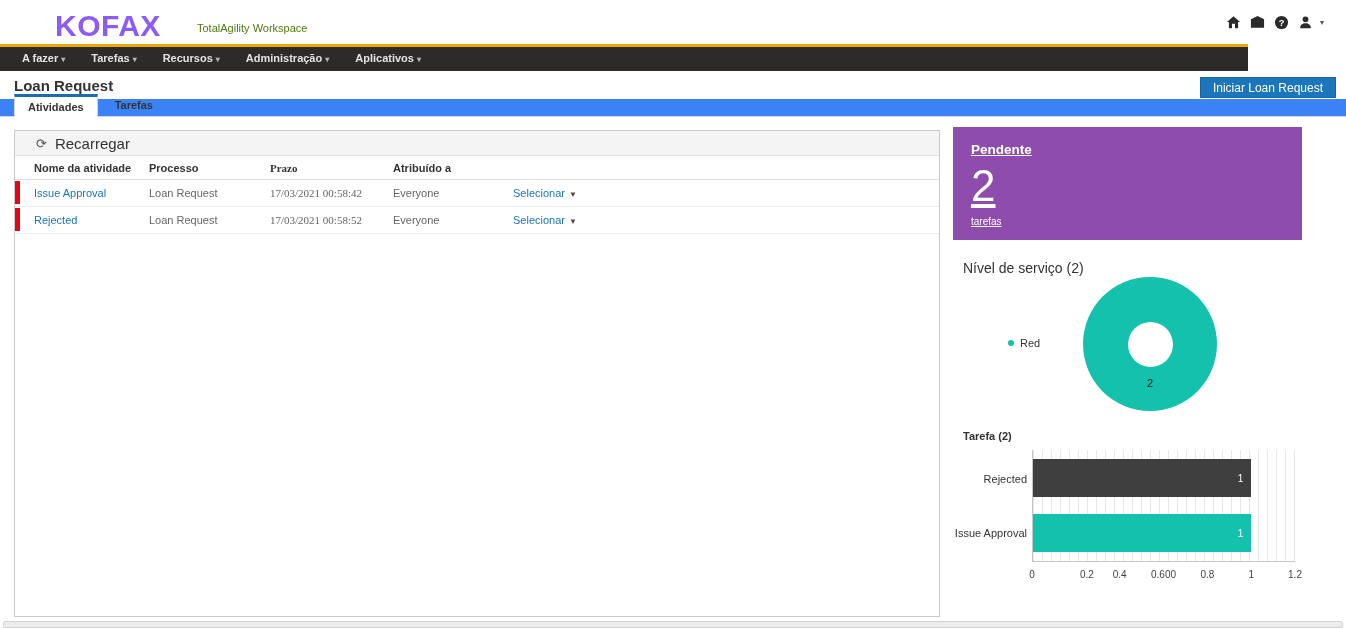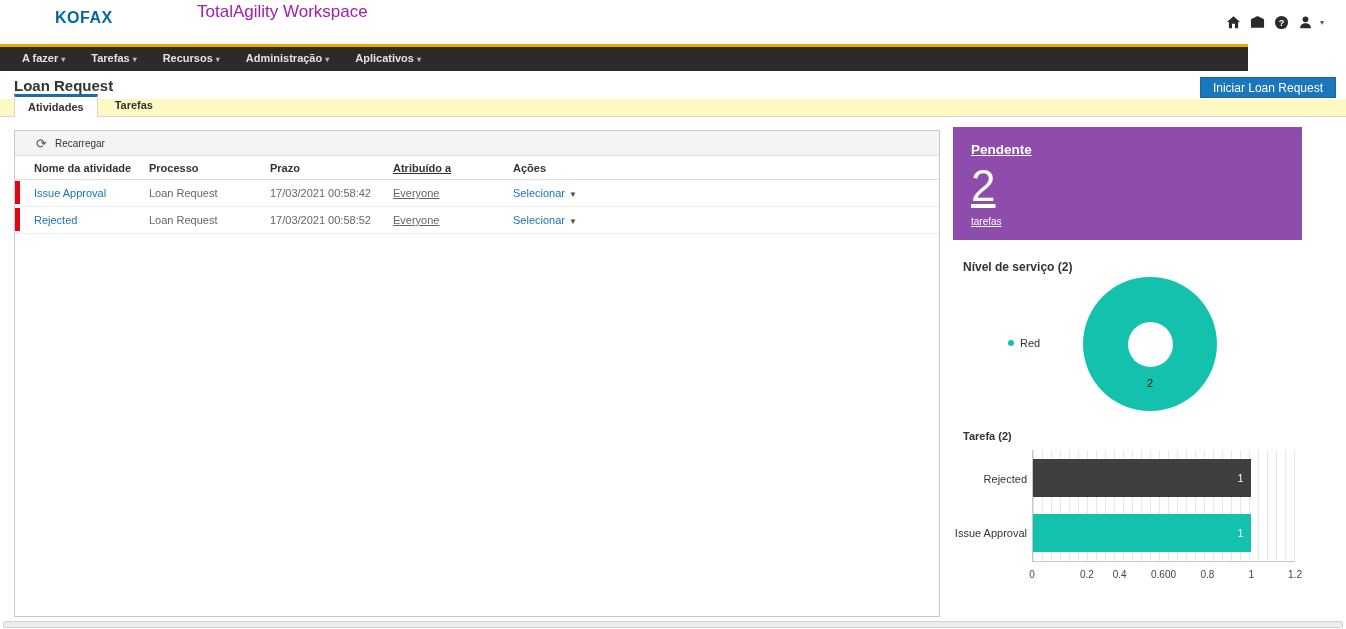--- a/index.html
+++ b/index.html
@@ -1,68 +1,68 @@
 <!DOCTYPE html>
 <html><head>
 <meta charset="utf-8">
 <style>
   * { margin:0; padding:0; box-sizing:border-box; }
   html,body { width:1346px; height:629px; background:#fff; font-family:"Liberation Sans",sans-serif; overflow:hidden; }
   .app { position:relative; width:1346px; height:629px; background:#fff; }
 
   
   .tophdr { position:absolute; left:0; top:0; width:1346px; height:44px; background:#fff; }
-  .logo { position:absolute; left:55px; top:9px; font-size:16px; font-weight:800; color:#0369a1; letter-spacing:.5px; }
-  .apptitle { position:absolute; left:197px; top:2px; font-size:17px; color:#a21caf; }
+  .logo { position:absolute; left:55px; top:9px; font-size:30px; font-weight:800; color:#8b5cf6; letter-spacing:.5px; }
+  .apptitle { position:absolute; left:197px; top:22px; font-size:11px; color:#4d7c0f; }
   .hdr-icons { position:absolute; right:22px; top:0; height:44px; display:flex; align-items:center; gap:8px; }
   .hicon { width:16px; height:16px; display:inline-flex; align-items:center; justify-content:center; cursor:pointer; }
   .hicon svg { width:15px; height:15px; fill:#2b2b2b; }
   .hdr-caret { font-size:8px; color:#555; margin-left:-2px; }
 
   
   .nav { position:absolute; left:0; top:44px; width:1248px; height:27px; background:#2d2b29; border-top:3px solid #eda900; display:flex; align-items:center; }
   .nav-item { padding:0 13px; margin-left:0; font-size:11px; font-weight:bold; color:#e4e2df; line-height:24px; cursor:pointer; white-space:nowrap; }
   .nav-item:first-child { margin-left:9px; }
   .nav-caret { font-size:8px; color:#b9b6b2; margin-left:3px; }
 
   
   .pagetitle { position:absolute; left:14px; top:77px; font-size:15px; font-weight:bold; color:#333; }
   .start-btn { position:absolute; right:10px; top:77px; height:21px; padding:0 12px; background:#1b76bc; border:1px solid #1566a5; color:#fff; font-size:12px; font-family:"Liberation Sans",sans-serif; cursor:pointer; }
 
   
-  .tabstrip { position:absolute; left:0; top:99px; width:1346px; height:18px; background:#fef9c3; border-bottom:1px solid #d3d5d9; }
+  .tabstrip { position:absolute; left:0; top:99px; width:1346px; height:18px; background:#3b82f6; border-bottom:1px solid #d3d5d9; }
   .tabs { position:absolute; left:14px; bottom:0; display:flex; align-items:flex-end; }
   .tab { font-size:11px; font-weight:bold; color:#333; cursor:pointer; }
   .tab.active { background:#fff; border-top:3px solid #1a6cb0; border-left:1px solid #d6d6d6; border-right:1px solid #d6d6d6; padding:0 13px; line-height:20px; height:23px; margin-bottom:-1px; position:relative; z-index:2; }
   .tab.inactive { padding:0 17px; line-height:22px; height:22px; }
 
   
   .panel { position:absolute; left:14px; top:130px; width:926px; height:487px; border:1px solid #c9c9c9; background:#fff; }
   .toolbar { height:25px; background:#f4f4f4; border-bottom:1px solid #e2e2e2; display:flex; align-items:center; padding-left:21px; cursor:pointer; }
   .refresh-glyph { font-size:13px; color:#555; margin-right:8px; line-height:1; }
-  .toolbar-label { font-size:10px; color:#333; }
+  .toolbar-label { font-size:15px; color:#333; }
   .thead { display:flex; align-items:center; height:24px; border-bottom:1px solid #e0e0e0; font-size:11px; font-weight:bold; color:#333; }
   .trow { display:flex; align-items:center; height:27px; border-bottom:1px solid #ededed; position:relative; font-size:11px; color:#666; }
   .trow .flag { position:absolute; left:0; top:1px; bottom:2px; width:5px; background:#e30613; }
   .c1 { width:134px; padding-left:19px; }
   .c2 { width:121px; }
-  .c3 { width:123px; }
-  .c4 { width:120px;text-decoration:underline; }
+  .c3 { width:123px;font-family:Liberation Serif, serif; }
+  .c4 { width:120px; }
   .c5 { flex:1; }
   .link { color:#1a75bb; cursor:pointer; text-decoration:none; }
   .sel-caret { font-size:8px; color:#4a4a4a; margin-left:4px; }
 
   
   .card { position:absolute; left:953px; top:127px; width:349px; height:113px; background:#8e4dac; color:#fff; padding:15px 18px; cursor:pointer; }
   .card-title { font-size:13.5px; font-weight:600; }
   .card-count { font-size:44px; font-weight:400; line-height:1; margin-top:7px; }
   .card-unit { font-size:10px; margin-top:8px; }
 
   
-  .pie-title { position:absolute; left:963px; top:260px; font-size:12px; font-weight:bold; color:#333; }
+  .pie-title { position:absolute; left:963px; top:260px; font-size:14px; font-weight:normal; color:#333; }
   .legend { position:absolute; left:1008px; top:337px; display:flex; align-items:center; gap:6px; }
   .legend-marker { width:4px; height:4px; border:3px solid #13c1ad; border-radius:50%; background:#fff; }
   .legend-label { font-size:11px; color:#333; }
   .donut { position:absolute; left:1083px; top:277px; width:134px; height:134px; border-radius:50%; background:#13c1ad; }
   .donut-hole { position:absolute; left:50%; top:50%; width:45px; height:45px; margin:-22.5px 0 0 -22.5px; border-radius:50%; background:#fff; }
   .donut-label { position:absolute; left:50%; top:100px; transform:translateX(-50%); font-size:11px; color:#1a1a1a; }
 
   
   .bar-title { position:absolute; left:963px; top:430px; font-size:11px; font-weight:bold; color:#333; }
   .plot { position:absolute; left:1032px; top:450px; width:263px; height:112px;
@@ -136,21 +136,20 @@
   <div class="panel">
     <div class="toolbar">
       <span class="refresh-glyph">⟳</span>
       <span class="toolbar-label">Recarregar</span>
     </div>
     <div class="thead">
       <span class="c1">Nome da atividade</span>
       <span class="c2">Processo</span>
       <span class="c3">Prazo</span>
       <span class="c4">Atribuído a</span>
-      <span class="c5">Ações</span>
     </div>
     <div class="trow">
       <span class="flag"></span>
       <span class="c1"><a class="link">Issue Approval</a></span>
       <span class="c2">Loan Request</span>
       <span class="c3">17/03/2021 00:58:42</span>
       <span class="c4">Everyone</span>
       <span class="c5"><a class="link"><span>Selecionar</span></a><span class="sel-caret">▼</span></span>
     </div>
     <div class="trow">

